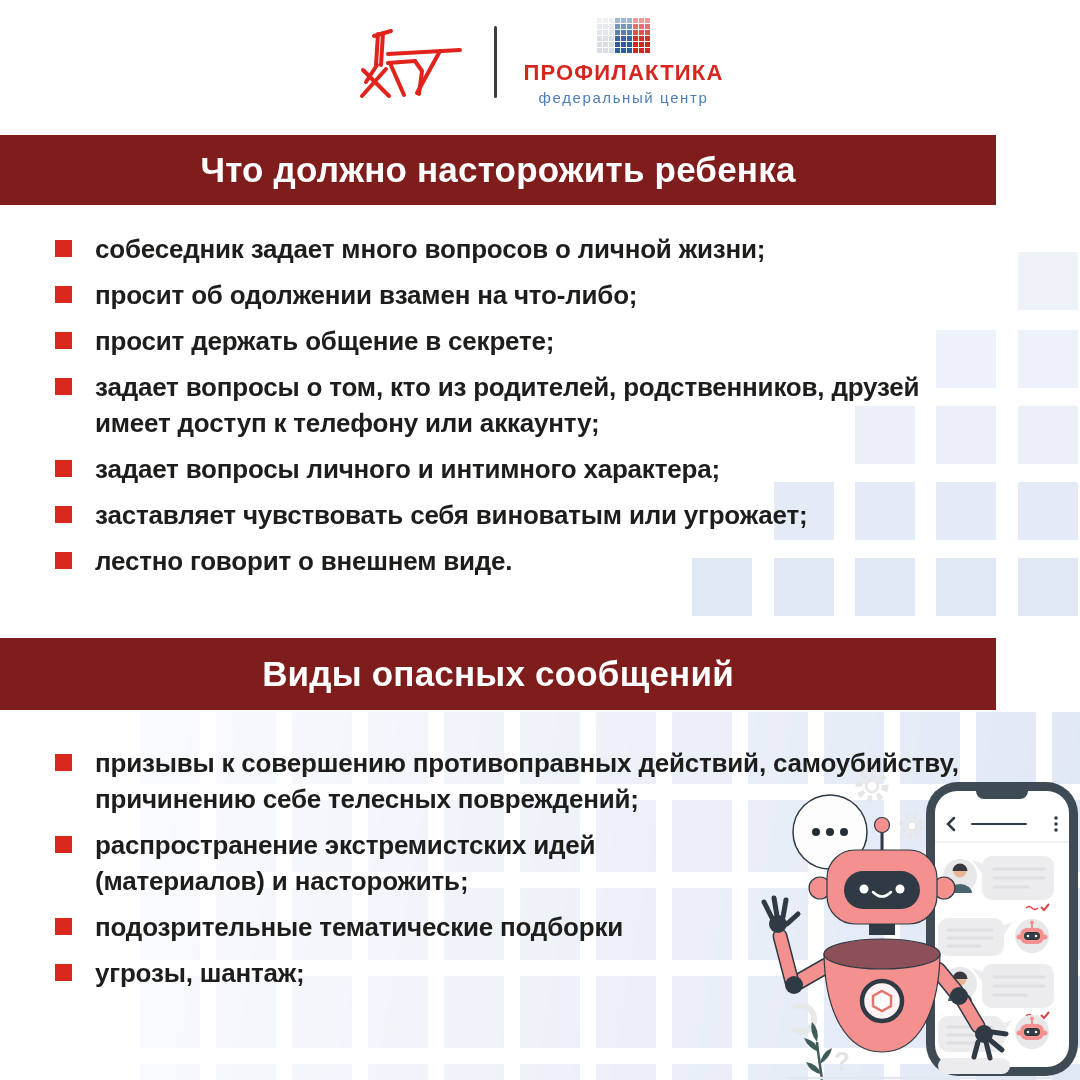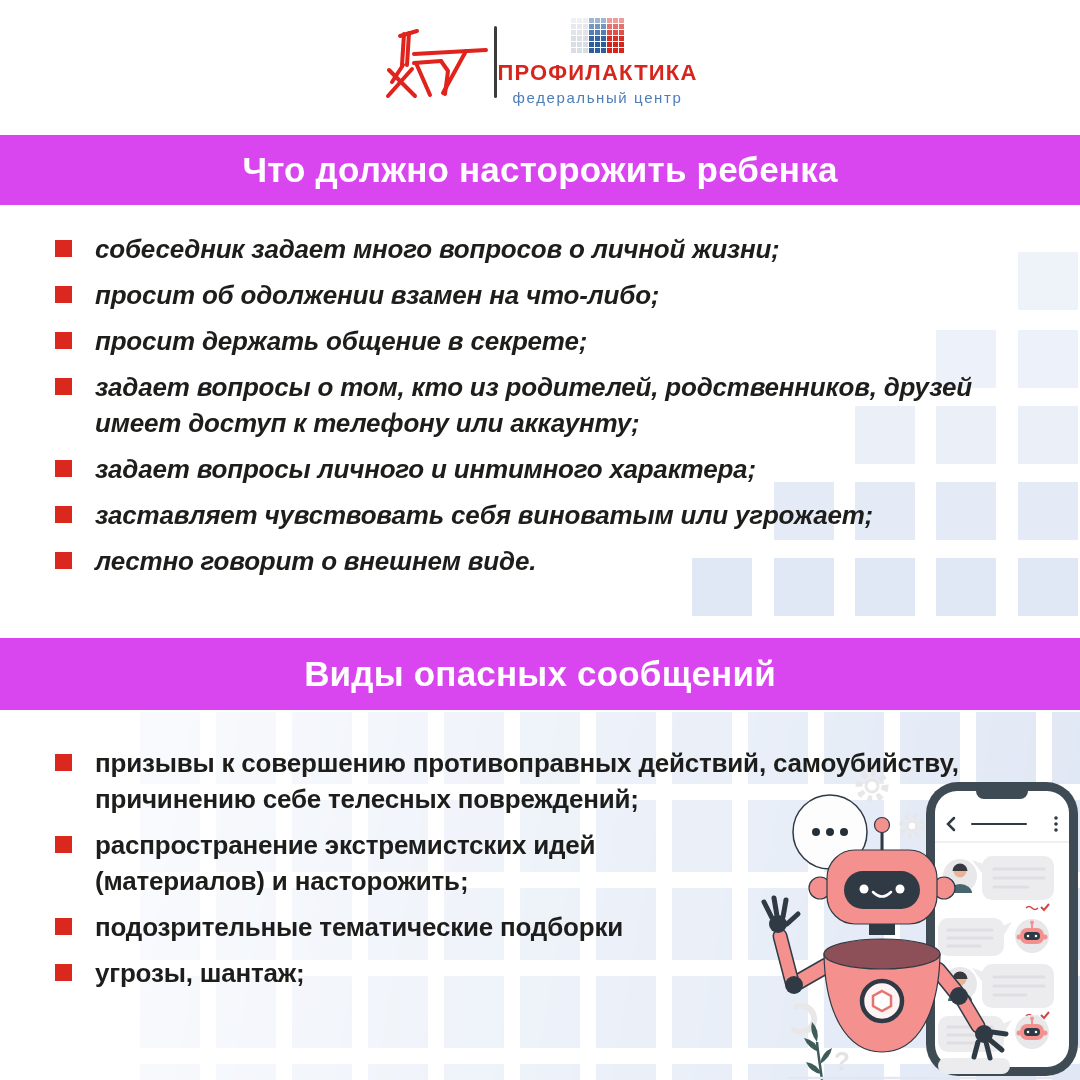--- a/index.html
+++ b/index.html
@@ -12,39 +12,39 @@
   .bg-grid { position:absolute; left:140px; top:712px; width:940px; height:368px; z-index:0;
     background-image:
       repeating-linear-gradient(to bottom, transparent 0 72px, #fff 72px 88px),
       repeating-linear-gradient(to right, #DEE6F4 0 60px, transparent 60px 76px);
     -webkit-mask-image: linear-gradient(100deg, rgba(0,0,0,.18), rgba(0,0,0,.95));
             mask-image: linear-gradient(100deg, rgba(0,0,0,.18), rgba(0,0,0,.95));
   }
 
   
   .header { position:absolute; left:0; top:0; width:100%; height:123px;
-    display:flex; align-items:center; justify-content:center; z-index:2; }
+    display:flex; align-items:center; justify-content:center; gap:26px; z-index:2; }
   .brand-mark { width:112px; height:86px; }
   .header-divider { width:3px; height:72px; background:#3C3C3B; border-radius:2px; }
   .brand { display:flex; flex-direction:column; align-items:center; }
   .flag { display:grid; grid-template-columns:repeat(9, 5px); grid-auto-rows:5px; gap:1px; margin-bottom:7px; }
   .flag span { display:block; }
   .brand-title { font-size:22px; font-weight:700; letter-spacing:1.2px; color:#D6251D; }
   .brand-subtitle { font-size:15px; letter-spacing:1.6px; color:#4D7EB8; margin-top:3px; }
 
   
-  .banner { position:absolute; left:0; width:1080px; background:#d946ef; color:#fff;
+  .banner { position:absolute; left:0; width:996px; background:#7f1d1d; color:#fff;
     display:flex; align-items:center; justify-content:center; z-index:2; }
   .banner h1 { font-size:35px; font-weight:700; letter-spacing:.2px; }
   .banner-1 { top:135px; height:70px; }
   .banner-2 { top:638px; height:72px; }
 
   
   .list { position:absolute; list-style:none; z-index:2; }
-  .list-1 { left:55px; top:231px; width:920px;font-style:italic; }
+  .list-1 { left:55px; top:231px; width:920px; }
   .list-2 { left:55px; top:745px; width:965px; }
   .list li { position:relative; padding-left:40px; margin-bottom:10px;
     font-size:26px; line-height:36px; font-weight:700; color:#1D1D1B;
     letter-spacing:-0.2px; white-space:pre-line; }
   .list li::before { content:""; position:absolute; left:0; top:9px;
     width:17px; height:17px; background:#DA281F; }
 
   .illustration { position:absolute; left:760px; top:768px; width:320px; height:312px; z-index:3; }
 </style>
 </head>

